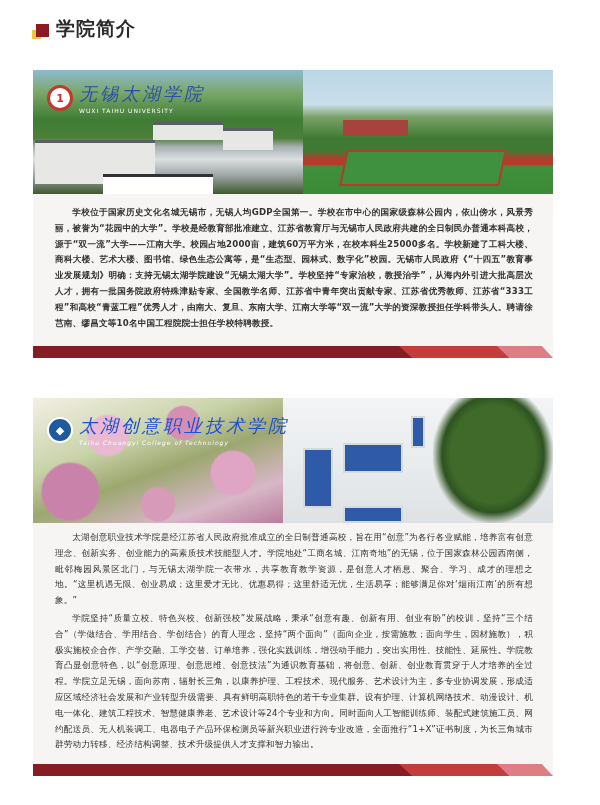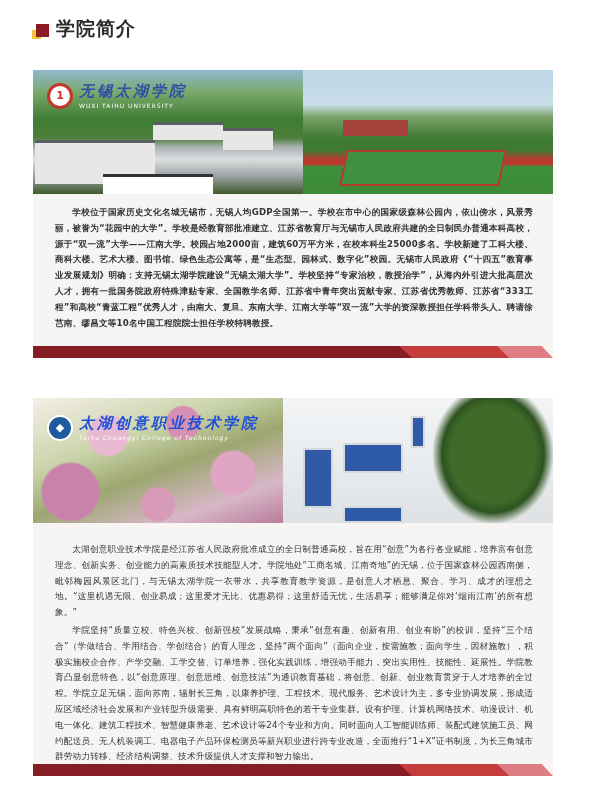--- a/index.html
+++ b/index.html
@@ -52,30 +52,30 @@
   .card-2 .photo-right .tree { position:absolute; right:0; top:0; width:120px; height:125px;
     background: radial-gradient(ellipse at 50% 45%, #3f6a2a 0 50%, #2e5320 60%, transparent 72%); }
 
   .logo { position:absolute; display:flex; align-items:center; }
   .logo-badge { width:26px; height:26px; border-radius:50%; display:flex; align-items:center; justify-content:center; font-size:11px; font-weight:bold; }
   .card-1 .logo { left:14px; top:12px; }
   .card-1 .logo-badge { background:#ffffff; border:3px solid #c0392b; color:#c0392b; }
   .card-2 .logo { left:14px; top:16px; }
   .card-2 .logo-badge { background:#1f5a9e; border:2px solid #ffffff; color:#ffffff; }
   .logo-text { margin-left:6px; display:flex; flex-direction:column; }
-  .logo-cn { font-family:"DejaVu Serif", serif; font-style:italic; font-weight:bold; font-size:15px; letter-spacing:3px; }
+  .logo-cn { font-family:"DejaVu Serif", serif; font-style:italic; font-weight:normal; font-size:18px; letter-spacing:3px; }
   .card-1 .logo-cn { color:#2c4fa8; }
   .card-2 .logo-cn { color:#1d4ed8; }
   .logo-en { font-size:6px; letter-spacing:1px; margin-top:1px; }
   .card-1 .logo-en { color:#ffffff; }
   .card-2 .logo-en { color:#ffffff; font-style:italic; }
 
   .text { position:absolute; left:22px; width:478px; font-size:8.6px; line-height:15.8px; color:#333; text-align:justify; letter-spacing:0.2px; }
   .card-1 .text { top:135px;font-weight:bold; }
-  .card-2 .text { top:144px; }
+  .card-2 .text { top:132px; }
   .text p { text-indent:2em; }
 
   .stripe { position:absolute; left:0; width:520px; height:12px; }
   .card-1 .stripe { bottom:0; }
   .card-2 .stripe { bottom:0; }
   .stripe .s1 { position:absolute; left:0; top:0; width:380px; height:12px; background:#861c24; }
   .stripe .s2 { position:absolute; left:366px; top:0; width:110px; height:12px; background:#c43c3c; clip-path:polygon(0 0,100% 0,100% 100%,12% 100%); }
   .stripe .s3 { position:absolute; left:464px; top:0; width:56px; height:12px; background:#de7d84; clip-path:polygon(0 0,80% 0,100% 100%,22% 100%); }
 </style>
 </head>

